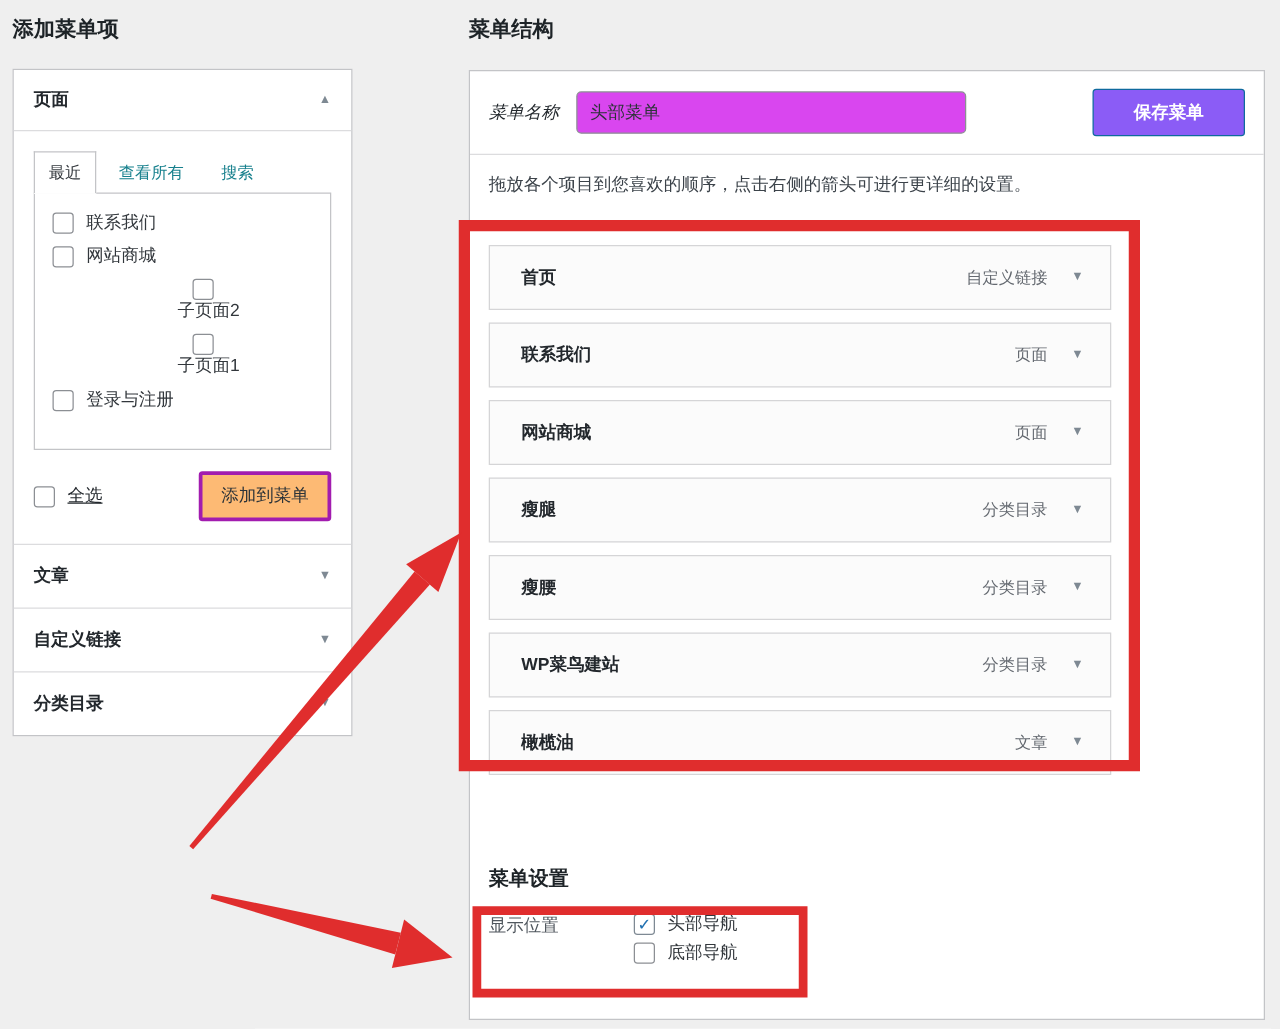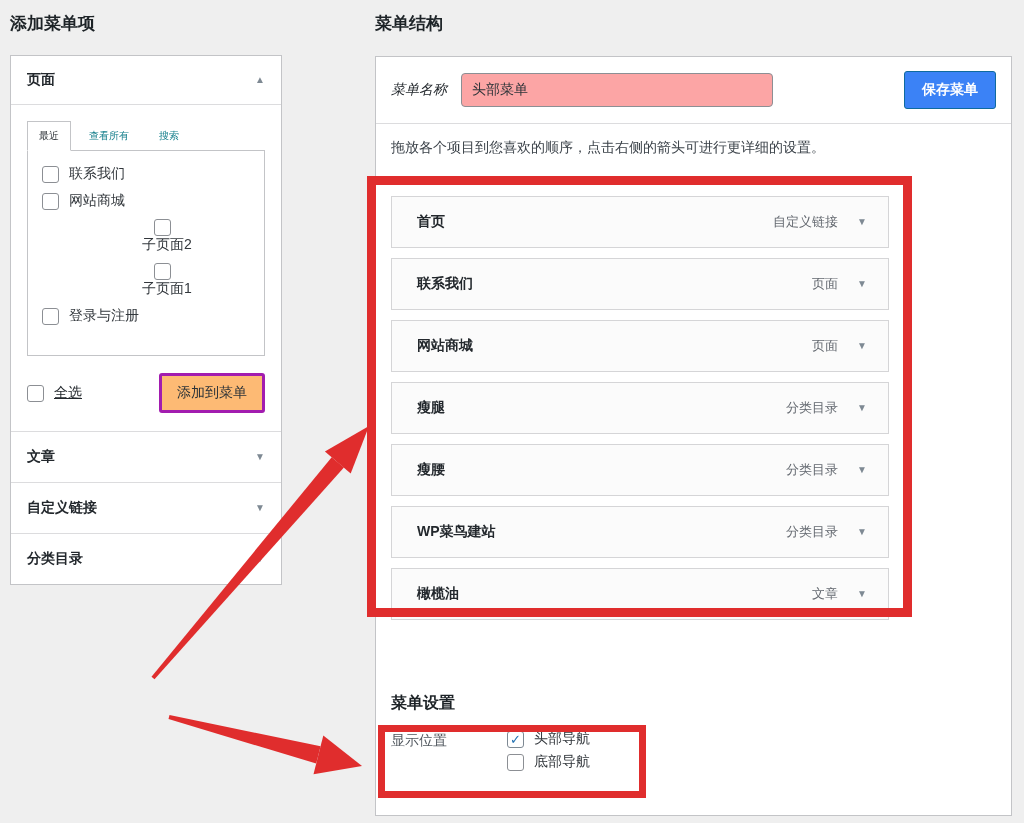--- a/index.html
+++ b/index.html
@@ -22,21 +22,21 @@
   .accordion { background: #fff; border: 1px solid #c3c4c7; }
   .acc-header {
     display: flex; justify-content: space-between; align-items: center;
     padding: 15px 16px; cursor: pointer;
   }
   .acc-title { font-size: 14px; font-weight: 700; }
   .chev { color: #7e8993; font-size: 10px; line-height: 1; }
   .acc-body { border-top: 1px solid #dcdcde; padding: 16px 16px 18px; }
   .tabs { display: flex; position: relative; z-index: 2; margin-bottom: -1px; }
   .tab {
-    padding: 7px 11px; font-size: 10px; color: #17808d; cursor: pointer;
+    padding: 7px 11px; font-size: 13px; color: #17808d; cursor: pointer;
     border: 1px solid transparent;
   }
   .tab + .tab { margin-left: 6px; text-align: right; }
   .tab.active {
     background: #fff; border: 1px solid #c3c4c7; border-bottom: 1px solid #fff;
     color: #32373c;
   }
   .list-box {
     position: relative; z-index: 1;
     border: 1px solid #c3c4c7; background: #fff;
@@ -66,27 +66,27 @@
   
   .col-right { position: absolute; left: 375px; top: 12px; width: 637px; }
   .menu-panel {
     background: #fff; border: 1px solid #c3c4c7;
     margin-top: 21px; min-height: 760px;
   }
   .name-row { display: flex; align-items: center; padding: 14px 15px; }
   .name-label { font-style: italic; font-size: 14px; color: #23282d; margin-right: 14px; white-space: nowrap; }
   .name-input {
     width: 312px; height: 34px; border: 1px solid #8c8f94; border-radius: 4px;
-    padding: 0 10px; font-size: 14px; color: #2c3338; background: #fca5a5;
+    padding: 0 10px; font-size: 14px; color: #2c3338; background: #d946ef;
     font-family: inherit;
   }
   .save-btn {
-    margin-left: auto; background: #3b82f6; border: 1px solid #0f6a9e;
+    margin-left: auto; background: #8b5cf6; border: 1px solid #0f6a9e;
     color: #fff; font-size: 14px; font-weight: 600; border-radius: 3px;
-    padding: 9px 17px; cursor: pointer; font-family: inherit;
+    padding: 9px 32px; cursor: pointer; font-family: inherit;
   }
   .h-divider { border-top: 1px solid #dcdcde; }
   .instruction { padding: 15px 15px; font-size: 14px; color: #3c434a; }
   .menu-items { padding: 24px 15px 16px; }
   .menu-item {
     height: 52px; margin-bottom: 10px; background: #fbfbfb;
     border: 1px solid #d5d5d7;
     display: flex; align-items: center; justify-content: space-between;
     padding: 0 21px 0 25px; width: 498px; cursor: move;
   }

